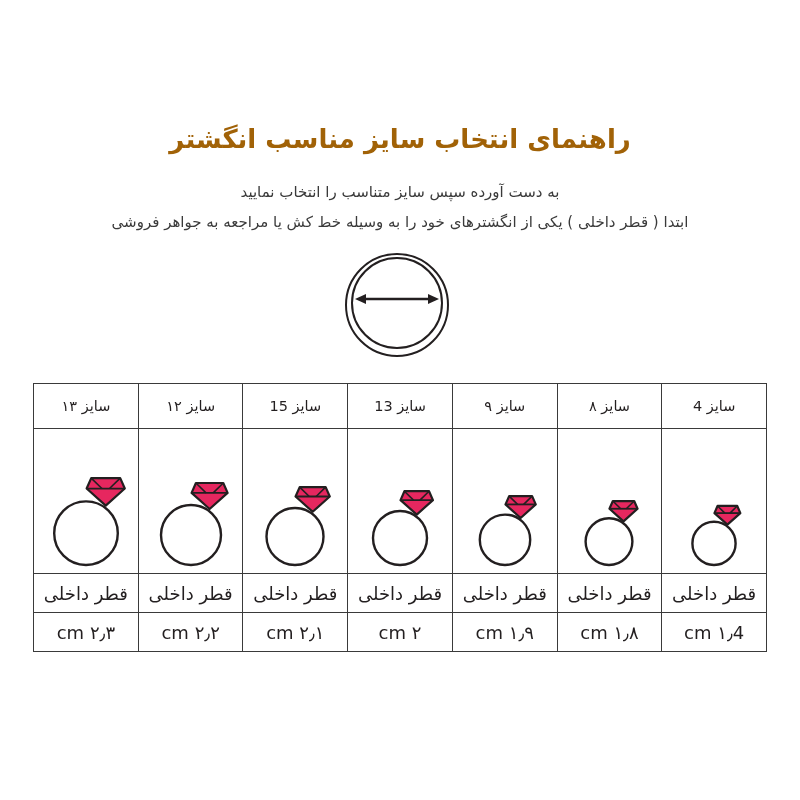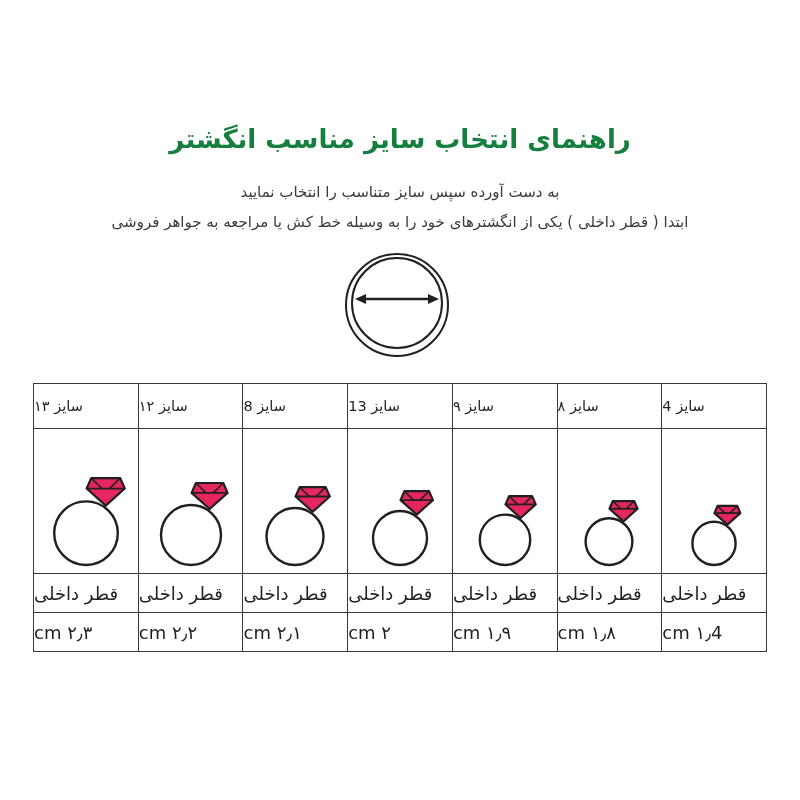--- a/index.html
+++ b/index.html
@@ -19,21 +19,21 @@
     width: 800px;
     height: 800px;
     box-sizing: border-box;
     padding: 0;
   }
   .title {
     text-align: center;
     font-size: 26px;
     font-weight: bold;
     letter-spacing: 0px;
-    color: #15803d;
+    color: #a16207;
     margin: 0;
     padding-top: 120px;
     line-height: 1.5;
   }
   .subtitle {
     text-align: center;
     font-size: 15px;
     color: #3a3a3a;
     line-height: 2.0;
     margin: 18px auto 0 auto;
@@ -85,21 +85,21 @@
     top: 383px;
     width: 734px;
   }
   table.sizes {
     border-collapse: collapse;
     width: 100%;
     table-layout: fixed;
   }
   table.sizes td {
     border: 1px solid #3a3a3a;
-    text-align: left;
+    text-align: center;
     vertical-align: middle;
     font-size: 14px;
     color: #231f20;
     padding: 0;
   }
   tr.row-size td { height: 44px; }
   tr.row-ring td { height: 144px; }
   tr.row-label td { height: 38px; }
   tr.row-value td { height: 38px; }
 
@@ -139,21 +139,21 @@
   </div>
 
   <div class="table-wrap">
     <table class="sizes">
       <tbody>
         <tr class="row-size">
           <td><span class="size-label">سایز 4</span></td>
           <td><span class="size-label">سایز ۸</span></td>
           <td><span class="size-label">سایز ۹</span></td>
           <td><span class="size-label">سایز 13</span></td>
-          <td><span class="size-label">سایز 8</span></td>
+          <td><span class="size-label">سایز 15</span></td>
           <td><span class="size-label">سایز ۱۲</span></td>
           <td><span class="size-label">سایز ۱۳</span></td>
         </tr>
 
         <tr class="row-ring">
           <td>
               <div class="ring-cell">
                 <svg width="100" height="140" viewBox="0 0 100 140">
                   <circle cx="50" cy="110.4" r="21.599999999999998" fill="none" stroke="#231f20" stroke-width="2.4"></circle>
                   <polygon points="53.542399999999994,72.96000000000001 73.24159999999999,72.96000000000001 76.35199999999999,80.07360000000001 63.391999999999996,91.68 50.431999999999995,80.07360000000001" fill="#e6275f" stroke="#231f20" stroke-width="2.2" stroke-linejoin="round"></polygon>

